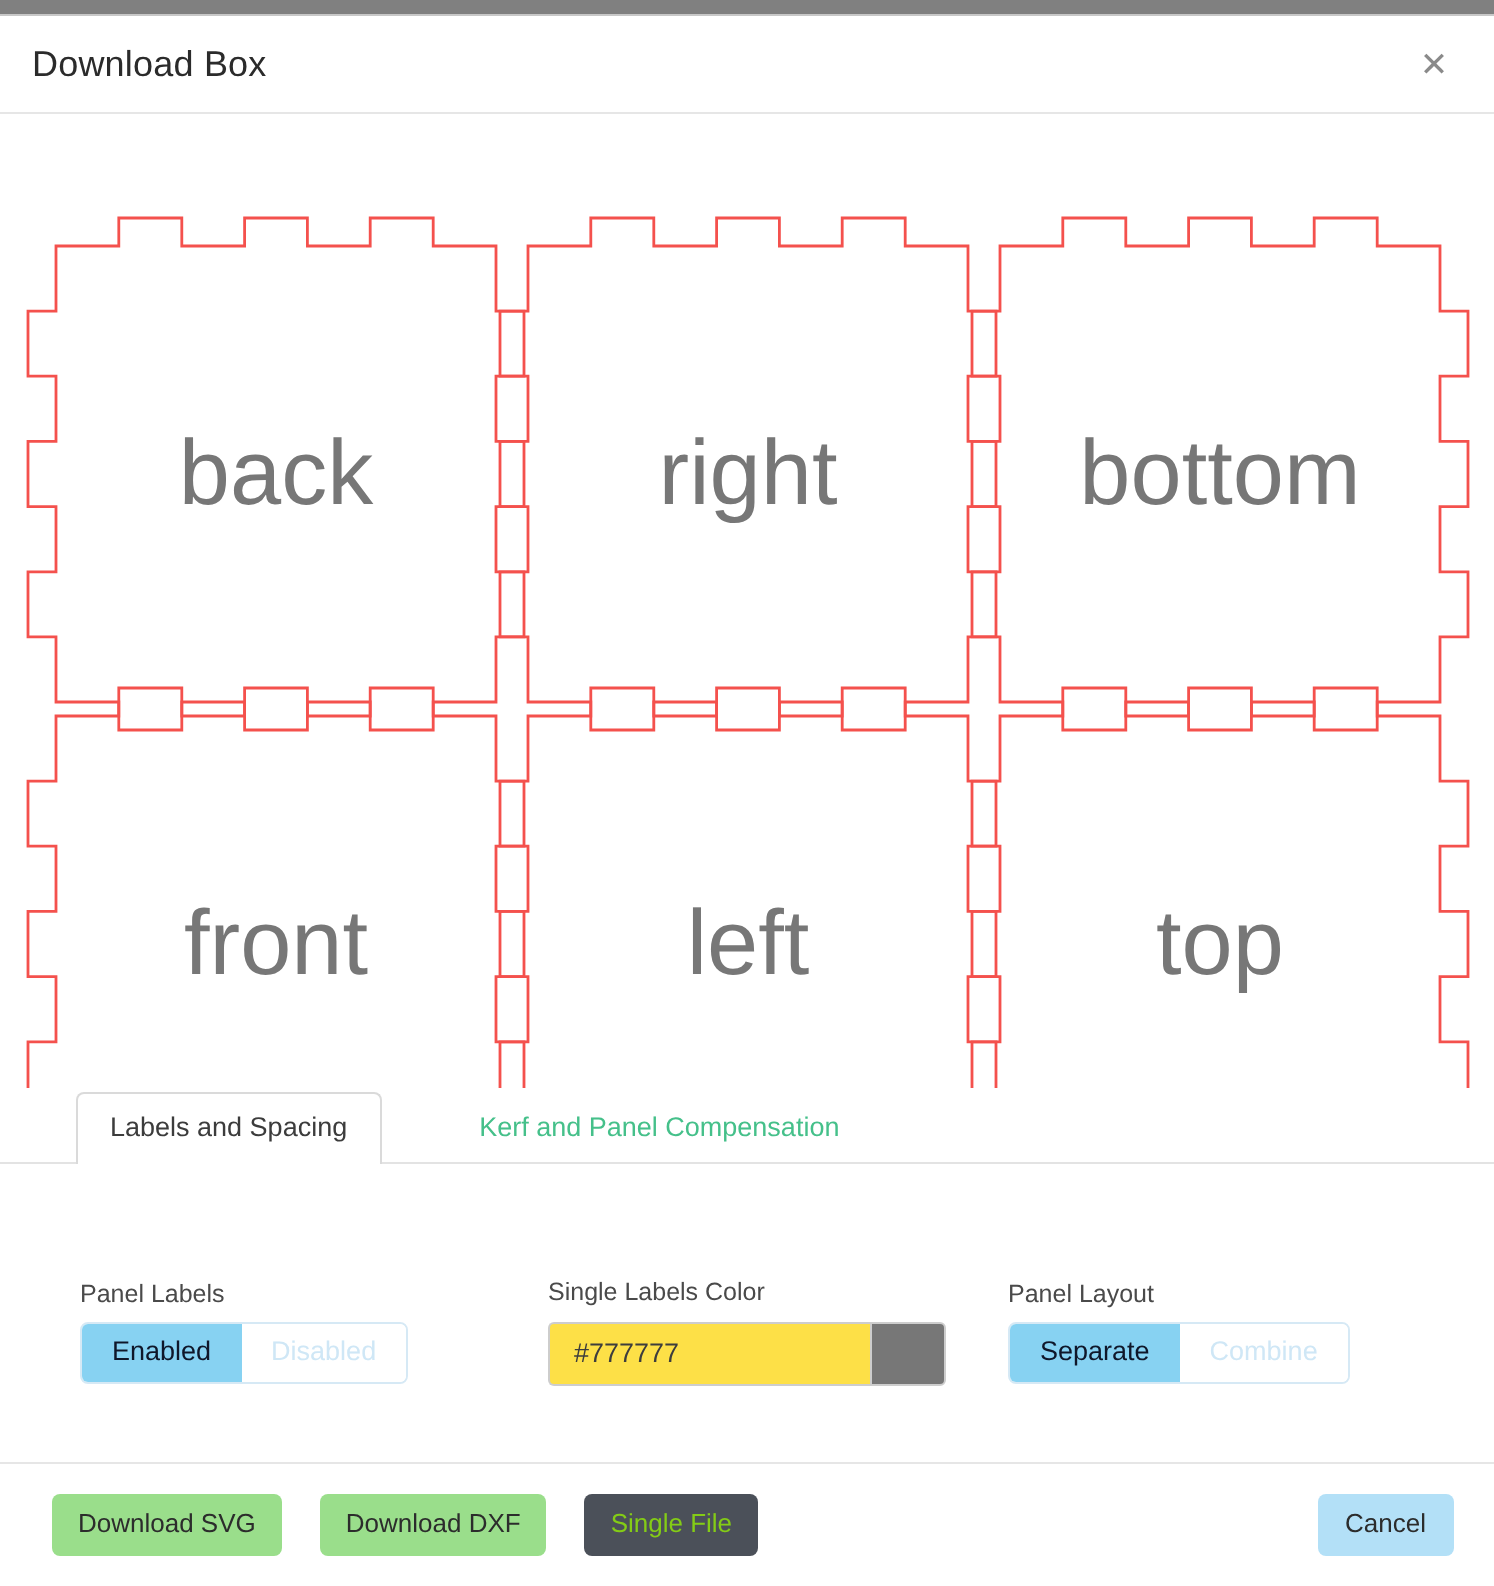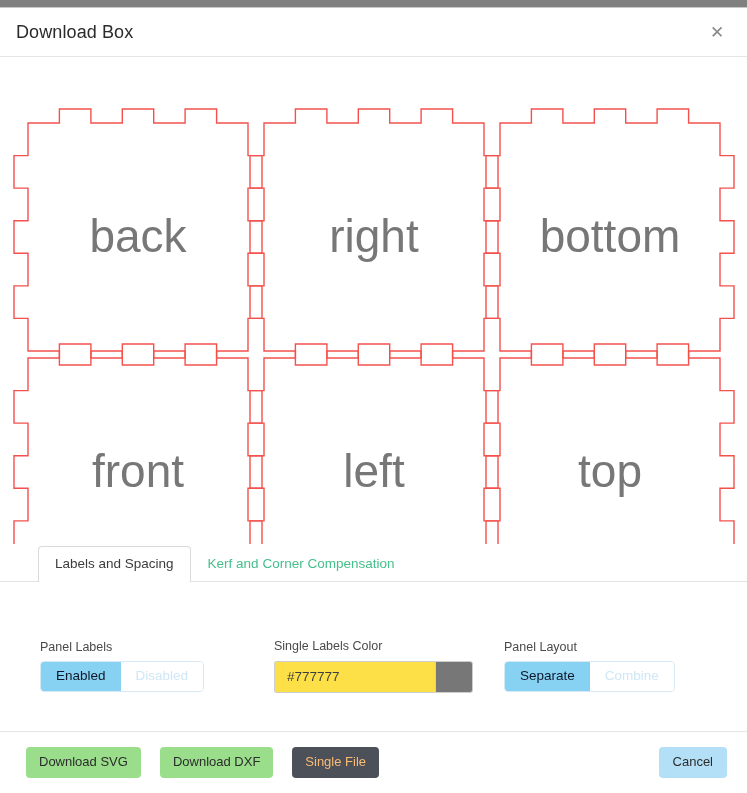--- a/index.html
+++ b/index.html
@@ -82,20 +82,21 @@
 
   
   .tabs-row {
     flex: 0 0 38px;
     height: 38px;
     display: flex;
     align-items: flex-end;
     padding-left: 38px;
     border-bottom: 1px solid #e3e3e3;
     background: #ffffff;
+    gap: 32px;
   }
   .tab {
     font-size: 13.5px;
     padding: 10px 16px 10px 16px;
     color: #45c08a;
     cursor: pointer;
     background: transparent;
     border: 1px solid transparent;
     border-bottom: none;
     border-radius: 4px 4px 0 0;
@@ -196,21 +197,21 @@
     font-size: 13px;
     padding: 7px 13px;
     border: none;
     border-radius: 4px;
     cursor: pointer;
     font-family: "Liberation Sans", sans-serif;
     line-height: 1.25;
     white-space: nowrap;
   }
   .btn-green { background: #9ade8b; color: #2c2c2c; }
-  .btn-dark  { background: #4b5059; color: #fdba74; }
+  .btn-dark  { background: #4b5059; color: #84cc16; }
   .btn-blue  { background: #b3e0f7; color: #2c2c2c; padding: 7px 14px; }
 </style>
 </head>
 <body>
 
 <div id="app">
 
   <div class="chrome-strip"></div>
 
   <div class="modal-header">
@@ -234,21 +235,21 @@
           <text x="610" y="183" class="panel-label" fill="#777777">bottom</text>
           <text x="138" y="418" class="panel-label" fill="#777777">front</text>
           <text x="374" y="418" class="panel-label" fill="#777777">left</text>
           <text x="610" y="418" class="panel-label" fill="#777777">top</text>
         </g>
     </svg>
   </div>
 
   <div class="tabs-row">
     <div class="tab active">Labels and Spacing</div>
-    <div class="tab">Kerf and Corner Compensation</div>
+    <div class="tab">Kerf and Panel Compensation</div>
   </div>
 
   <div class="options-row">
 
     <div class="opt-group g1">
       <div class="opt-label">Panel Labels</div>
       <div class="seg">
         <button class="seg-btn on">Enabled</button>
         <button class="seg-btn">Disabled</button>
       </div>

